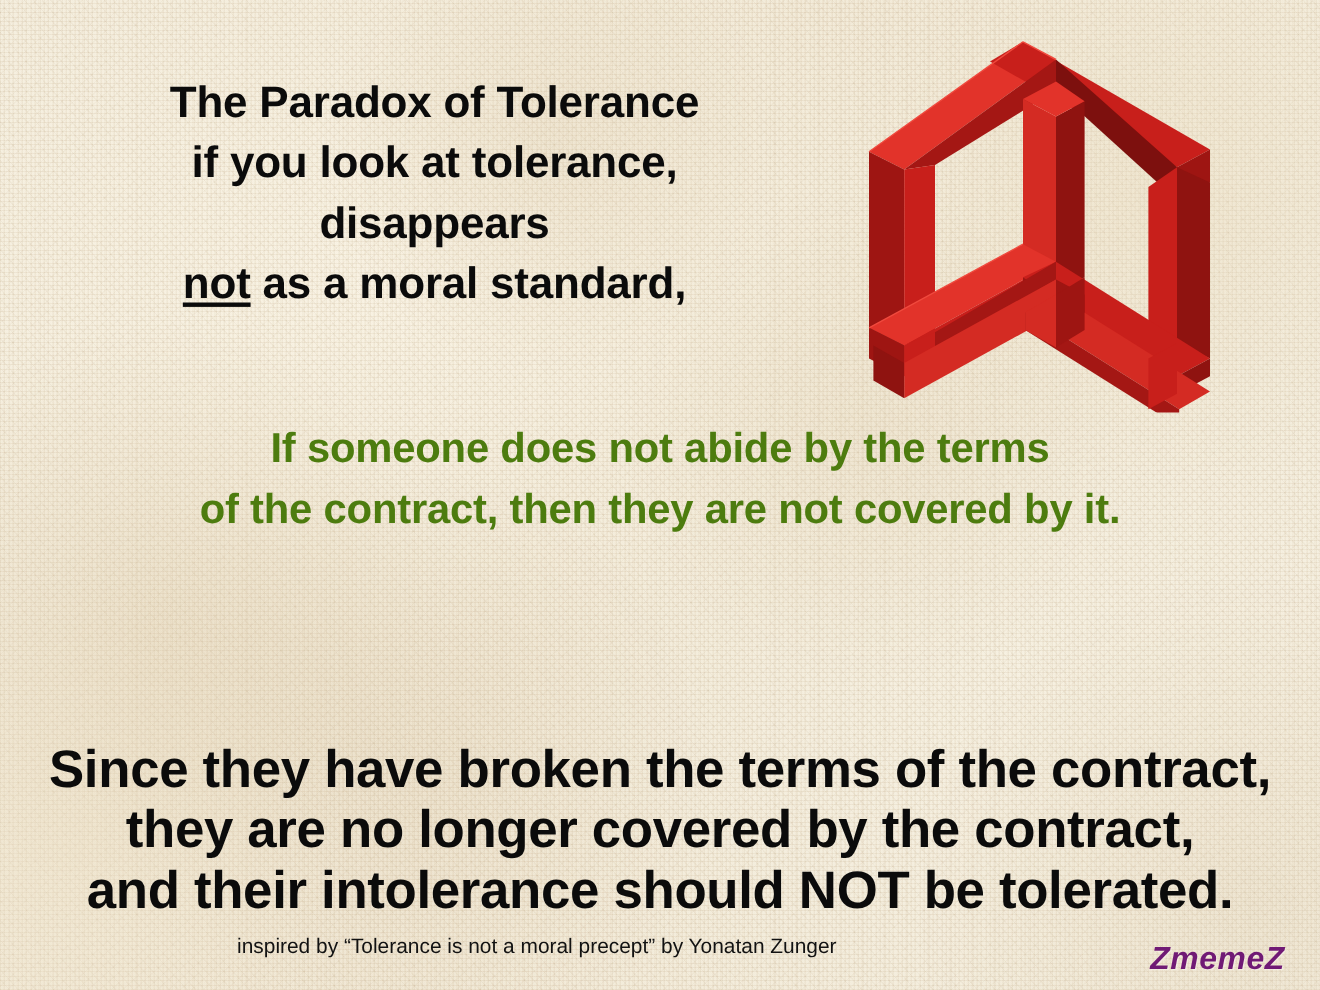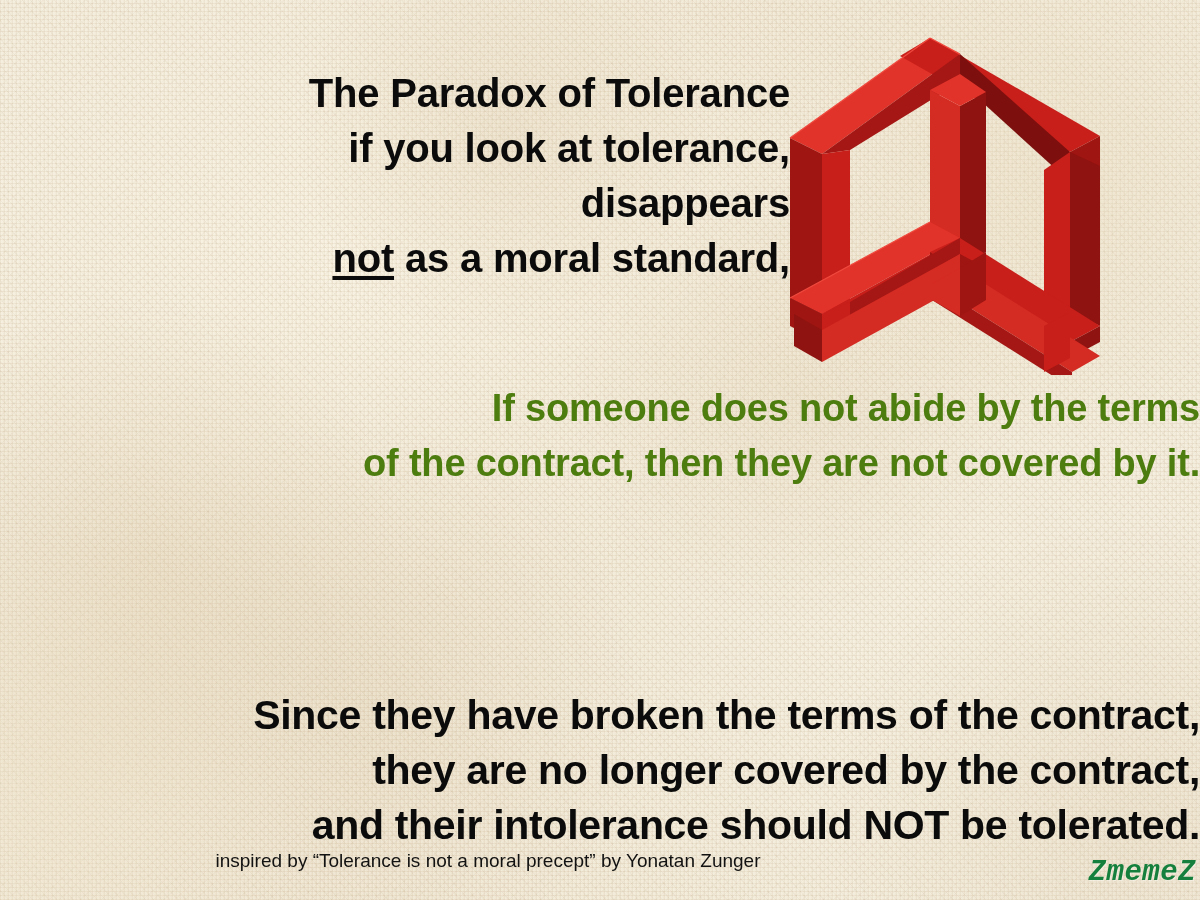--- a/index.html
+++ b/index.html
@@ -78,21 +78,21 @@
   }
 
   
   .content {
     position: absolute;
     inset: 0;
   }
 
   .block {
     position: absolute;
-    text-align: right;
+    text-align: center;
     font-weight: bold;
     color: #0b0b0b;
     white-space: nowrap;
   }
   .block .line { display: block; }
 
   #intro-block {
     left: 0;
     top: 66px;
     width: 790px;
@@ -115,23 +115,23 @@
     left: 0;
     top: 527px;
     width: 1200px;
     font-size: 40px;
     line-height: 55px;
     letter-spacing: -0.3px;
   }
 
   #conclusion-block {
     left: 0;
-    top: 688px;
-    width: 1200px;
-    font-size: 41px;
+    top: 672px;
+    width: 1200px;
+    font-size: 48px;
     line-height: 55px;
     letter-spacing: -0.3px;
   }
 
   .u {
     text-decoration: underline;
     text-decoration-thickness: 4px;
     text-underline-offset: 4px;
   }
 
@@ -142,27 +142,27 @@
     width: 976px;
     text-align: center;
     font-size: 19px;
     font-weight: normal;
     color: #121212;
     letter-spacing: 0px;
   }
 
   #watermark {
     position: absolute;
-    right: 4px;
+    right: 32px;
     top: 856px;
-    font-family: Liberation Mono, monospace;
+    font-family: Liberation Sans, sans-serif;
     font-style: italic;
     font-weight: bold;
     font-size: 29px;
-    color: #15803d;
+    color: #701a75;
     letter-spacing: 0.5px;
     text-shadow: 1px 1px 0 rgba(255,255,255,0.35);
   }
 
   
   #impossible-cube {
     position: absolute;
     left: 782px;
     top: 30px;
     width: 330px;

